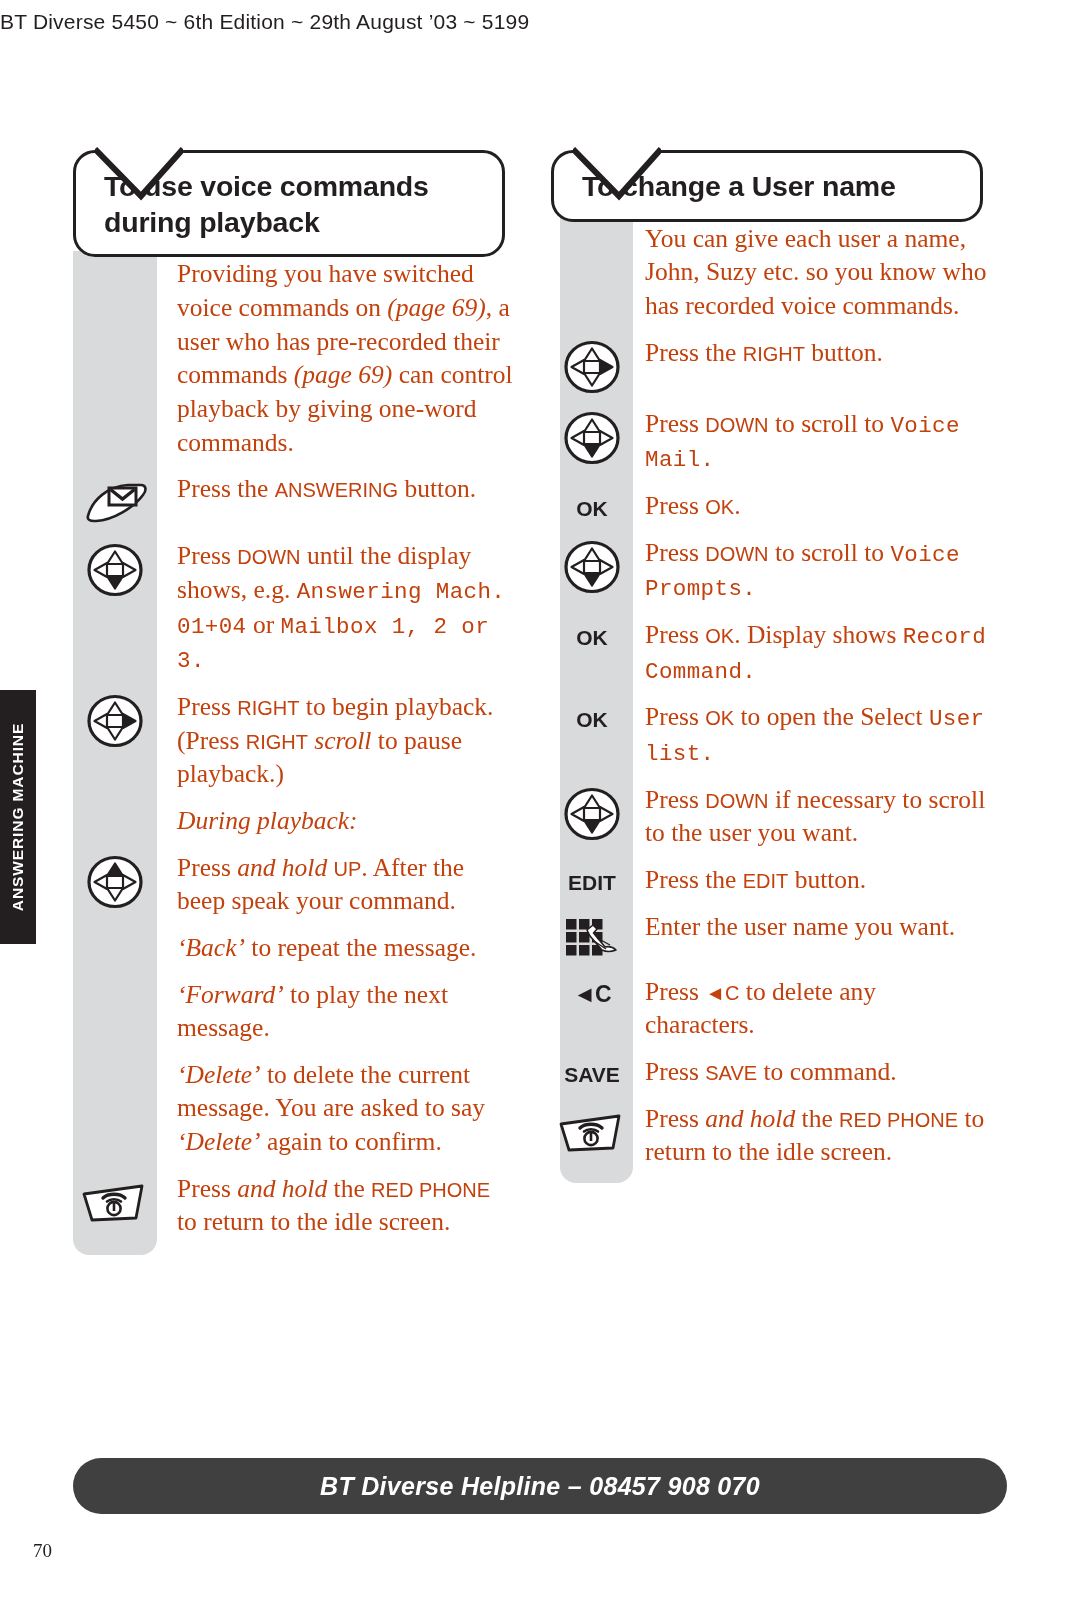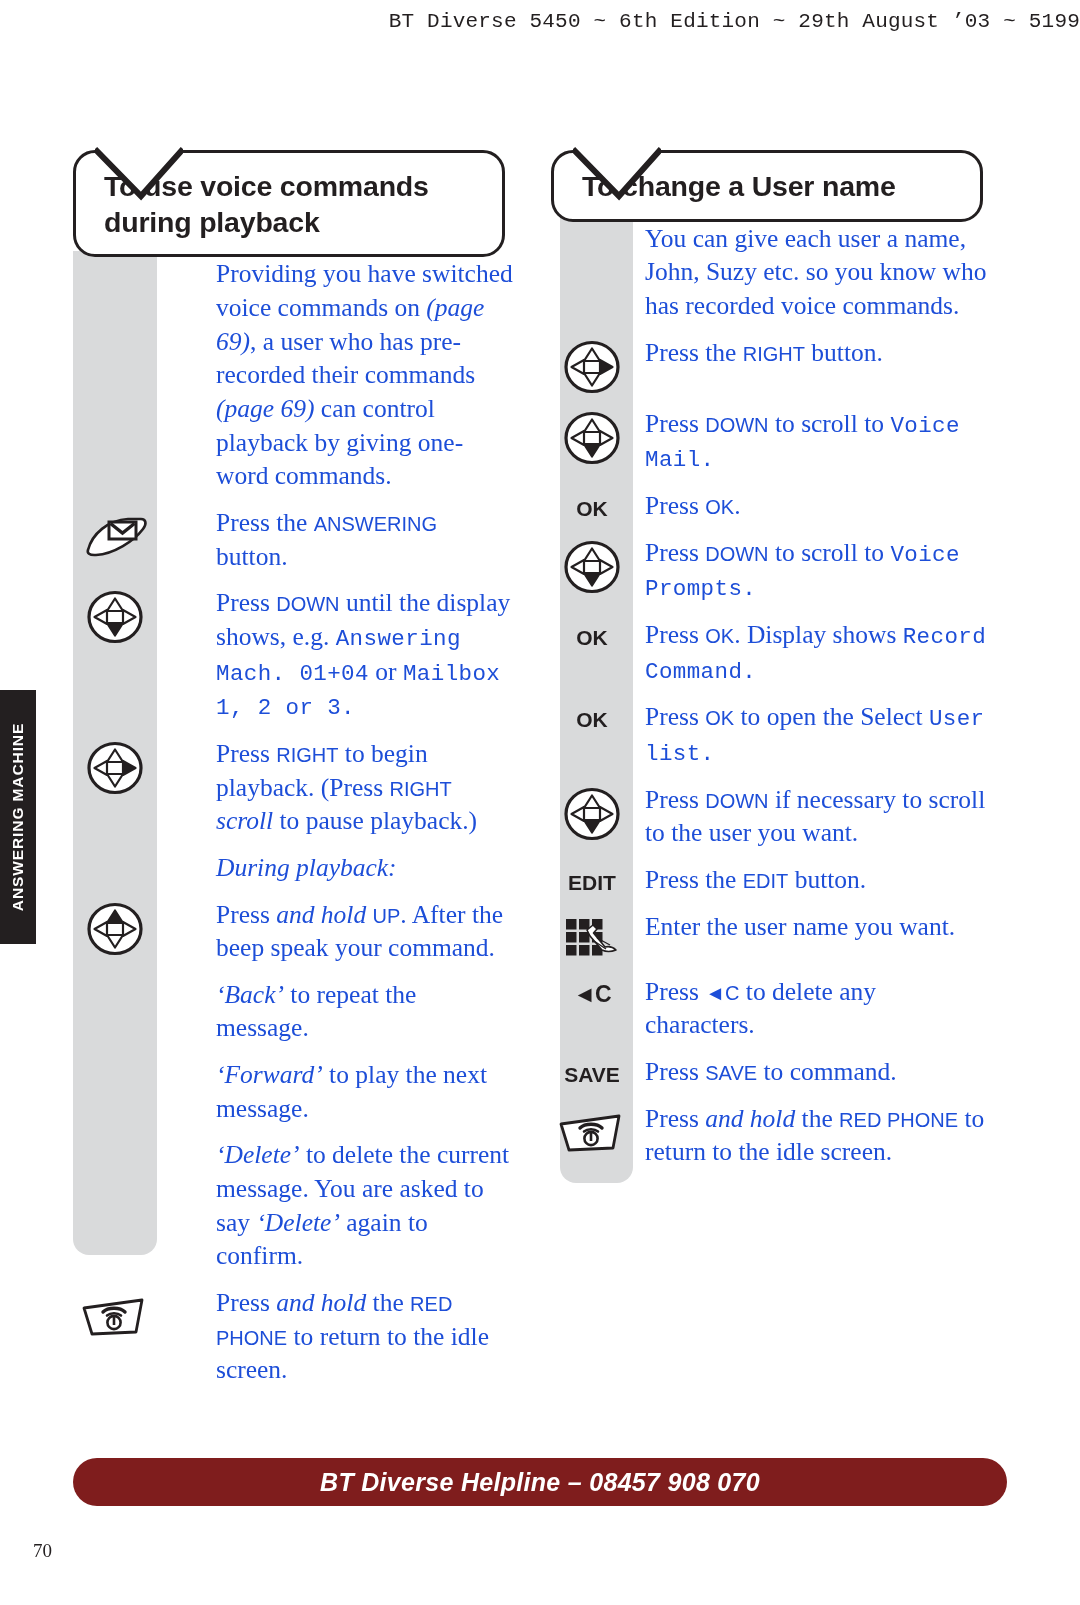--- a/index.html
+++ b/index.html
@@ -7,22 +7,22 @@
     width:1080px;height:1605px;position:relative;
     background:#ffffff;
     font-family:"Liberation Serif", serif;
     color:#1a1a1a;
     overflow:hidden;
   }
 
   
   .running-head{
     position:absolute;top:10px;left:0;width:1080px;
-    text-align:right;
-    font-family:Liberation Mono, monospace;
+    text-align:left;
+    font-family:Liberation Sans, sans-serif;
     font-size:21px;letter-spacing:.2px;color:#231f20;
   }
 
   
   .side-tab{
     position:absolute;left:0;top:690px;width:36px;height:254px;
     background:#231f20;
   }
   .side-tab span{
     position:absolute;left:50%;top:50%;
@@ -76,25 +76,25 @@
   .row{display:flex;align-items:flex-start;}
   .row .gutter{
     flex:0 0 auto;position:relative;
     display:flex;align-items:flex-start;justify-content:center;
   }
   .col-left .row .gutter{width:84px;}
   .col-right .row .gutter{width:82px;}
   .row .body{
     flex:1 1 auto;
     font-size:25.5px;line-height:1.32;
-    color:#1d4ed8;
+    color:#c2410c;
     padding-left:12px;
     box-sizing:border-box;
   }
-  .col-left .row .body{padding-left:20px;margin-left:39px;}
+  .col-left .row .body{padding-left:20px;}
   .col-right .row .body{padding-left:12px;}
 
   .b{font-family:"Liberation Sans", sans-serif;font-weight:normal;font-size:20px;}
   .i{font-style:italic;}
   .lcd{
     font-family:"Liberation Mono","DejaVu Sans Mono",monospace;
     font-size:22.5px;letter-spacing:.4px;
   }
 
   
@@ -346,18 +346,18 @@
             <path d="M27 21.5 C30.5 18.5 37.5 18.5 41 21.5" fill="none" stroke="#231f20" stroke-width="2.6" stroke-linecap="round"></path>
             <circle cx="34" cy="28.5" r="6.6" fill="#ffffff" stroke="#231f20" stroke-width="2.6"></circle>
             <line x1="34" y1="22.8" x2="34" y2="31" stroke="#231f20" stroke-width="2.6"></line>
           </svg>
         </div>
         <div class="body"><span>Press </span><span class="i">and hold</span><span> the </span><span class="b">RED PHONE</span><span> to return to the idle screen.</span></div>
       </div>
     </div>
 </div>
 
-<div style="position:absolute;left:73px;top:1458px;width:934px;height:48px;background:#7f1d1d;border-radius:28px;">
+<div style="position:absolute;left:73px;top:1458px;width:934px;height:56px;background:#404040;border-radius:28px;">
   <div style="position:absolute;left:0;top:0;width:100%;height:100%;display:flex;align-items:center;justify-content:center;
               color:#ffffff;font-family:'Liberation Sans',sans-serif;font-weight:bold;font-style:italic;font-size:25px;letter-spacing:.3px;">BT Diverse Helpline – 08457 908 070</div>
 </div>
 
 <div style="position:absolute;left:33px;top:1540px;font-family:Liberation Serif, serif;font-size:19px;color:#231f20;">70</div>
 
 </body></html>

